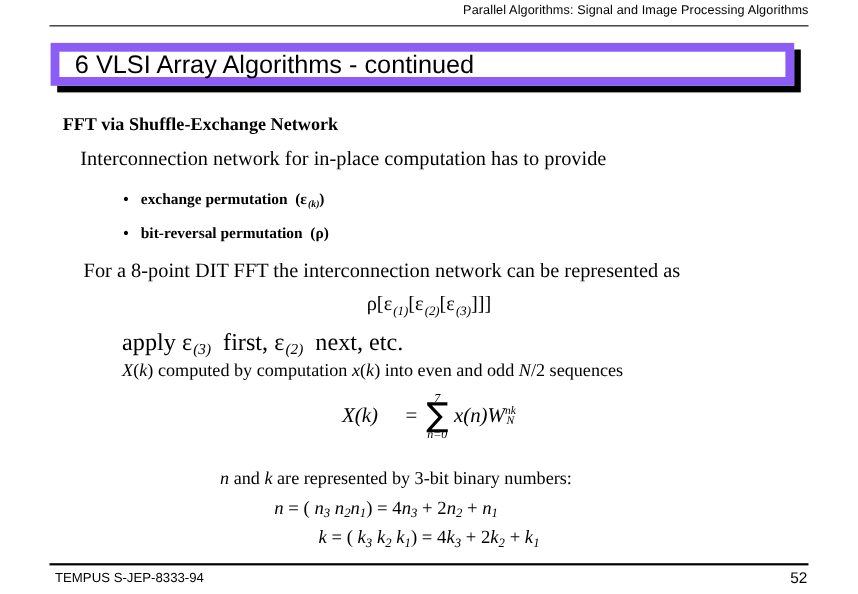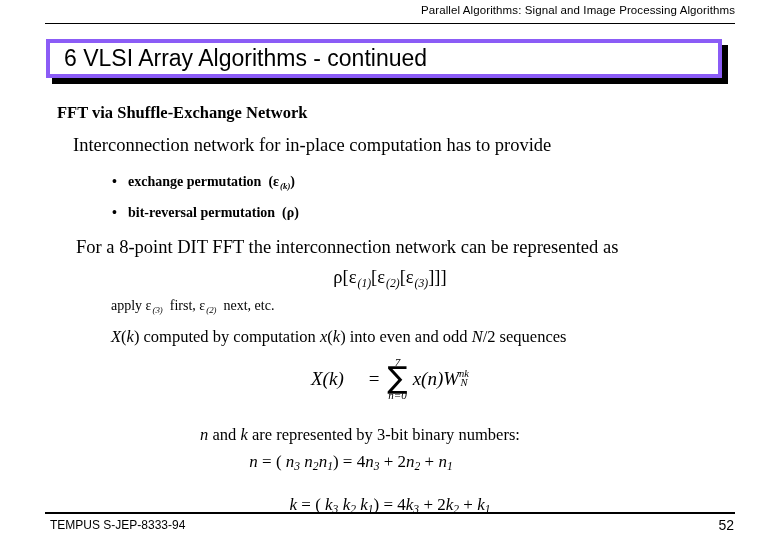--- a/index.html
+++ b/index.html
@@ -46,21 +46,21 @@
     height: 39px;
     background: #000000;
   }
   .title-box {
     position: absolute;
     left: 46px;
     top: 39px;
     width: 676px;
     height: 39px;
     background: #ffffff;
-    border: 4px solid #8b5cf6;
+    border: 8px solid #8b5cf6;
     box-sizing: border-box;
     display: flex;
     align-items: center;
   }
   .title-text {
     font-family: "Liberation Sans", sans-serif;
     font-size: 23px;
     padding-left: 14px;
     white-space: nowrap;
     line-height: 1;
@@ -111,21 +111,21 @@
     left: 0;
     top: 172px;
     width: 780px;
     text-align: center;
     font-size: 18.5px;
   }
   .l-apply {
     position: absolute;
     left: 111px;
     top: 203px;
-    font-size: 14px;
+    font-size: 22px;
   }
   .l-xk {
     position: absolute;
     left: 111px;
     top: 232px;
     font-size: 16.5px;
   }
 
   
   .equation {
@@ -201,21 +201,20 @@
     text-align: center;
     font-size: 17px;
   }
   .l-keq {
     position: absolute;
     left: 0;
     top: 384px;
     width: 780px;
     text-align: center;
     font-size: 17px;
-    margin-top: 16px;
   }
   i.v { font-style: italic; }
   sub.s {
     font-size: 0.68em;
     vertical-align: -0.25em;
     font-style: italic;
   }
   .paren-sub {
     font-size: 0.63em;
     font-style: italic;

